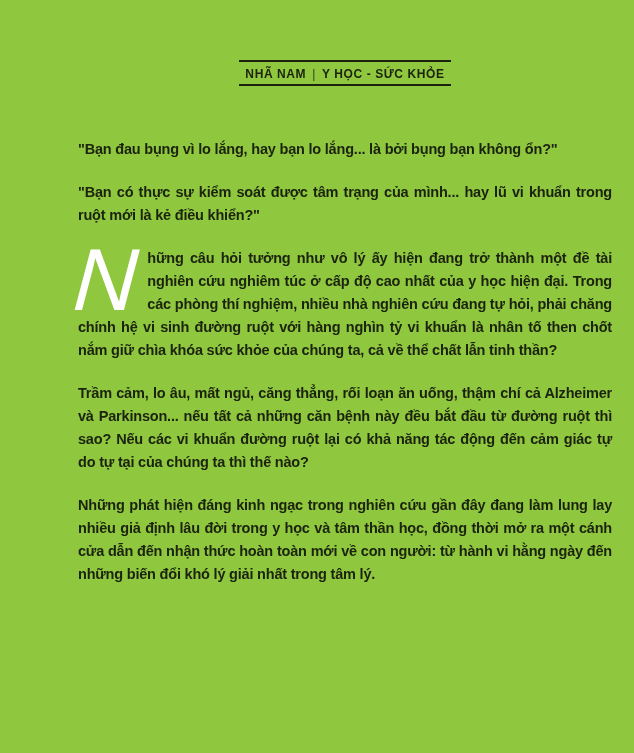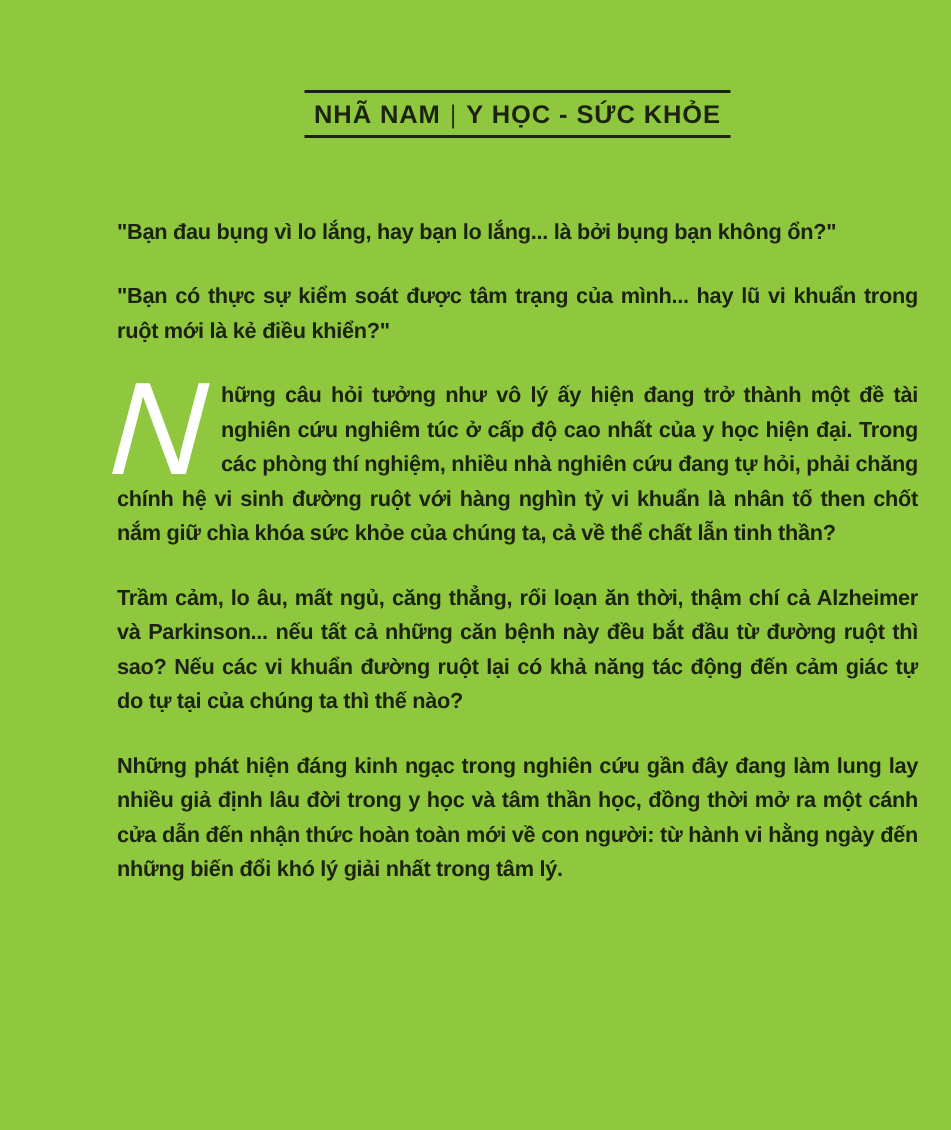--- a/index.html
+++ b/index.html
@@ -15,21 +15,21 @@
     padding: 60px 22px 0 78px;
     color: var(--text, #1b230e);
   }
   
   .imprint-wrap { text-align: center; }
   .imprint {
     display: inline-block;
     border-top: 2px solid var(--text, #1b230e);
     border-bottom: 2px solid var(--text, #1b230e);
     padding: 5px 6px 3px 6px;
-    font-size: 17px;
+    font-size: 12px;
     font-weight: bold;
     letter-spacing: 0.6px;
     white-space: nowrap;
   }
   .imprint .sep {
     font-weight: normal;
     opacity: 0.85;
     padding: 0 6px;
   }
   
@@ -62,17 +62,17 @@
   <div class="imprint-wrap">
     <div class="imprint">
       <span>NHÃ NAM</span><span class="sep">|</span><span>Y HỌC - SỨC KHỎE</span>
     </div>
   </div>
 
   <div class="copy">
     <p>"Bạn đau bụng vì lo lắng, hay bạn lo lắng... là bởi bụng bạn không ổn?"</p>
     <p>"Bạn có thực sự kiểm soát được tâm trạng của mình... hay lũ vi khuẩn trong ruột mới là kẻ điều khiển?"</p>
     <p><span class="dropcap">N</span><span>hững câu hỏi tưởng như vô lý ấy hiện đang trở thành một đề tài nghiên cứu nghiêm túc ở cấp độ cao nhất của y học hiện đại. Trong các phòng thí nghiệm, nhiều nhà nghiên cứu đang tự hỏi, phải chăng chính hệ vi sinh đường ruột với hàng nghìn tỷ vi khuẩn là nhân tố then chốt nắm giữ chìa khóa sức khỏe của chúng ta, cả về thể chất lẫn tinh thần?</span></p>
-    <p>Trầm cảm, lo âu, mất ngủ, căng thẳng, rối loạn ăn thời, thậm chí cả Alzheimer và Parkinson... nếu tất cả những căn bệnh này đều bắt đầu từ đường ruột thì sao? Nếu các vi khuẩn đường ruột lại có khả năng tác động đến cảm giác tự do tự tại của chúng ta thì thế nào?</p>
+    <p>Trầm cảm, lo âu, mất ngủ, căng thẳng, rối loạn ăn uống, thậm chí cả Alzheimer và Parkinson... nếu tất cả những căn bệnh này đều bắt đầu từ đường ruột thì sao? Nếu các vi khuẩn đường ruột lại có khả năng tác động đến cảm giác tự do tự tại của chúng ta thì thế nào?</p>
     <p>Những phát hiện đáng kinh ngạc trong nghiên cứu gần đây đang làm lung lay nhiều giả định lâu đời trong y học và tâm thần học, đồng thời mở ra một cánh cửa dẫn đến nhận thức hoàn toàn mới về con người: từ hành vi hằng ngày đến những biến đổi khó lý giải nhất trong tâm lý.</p>
   </div>
 
 </div>
 
 </body></html>

